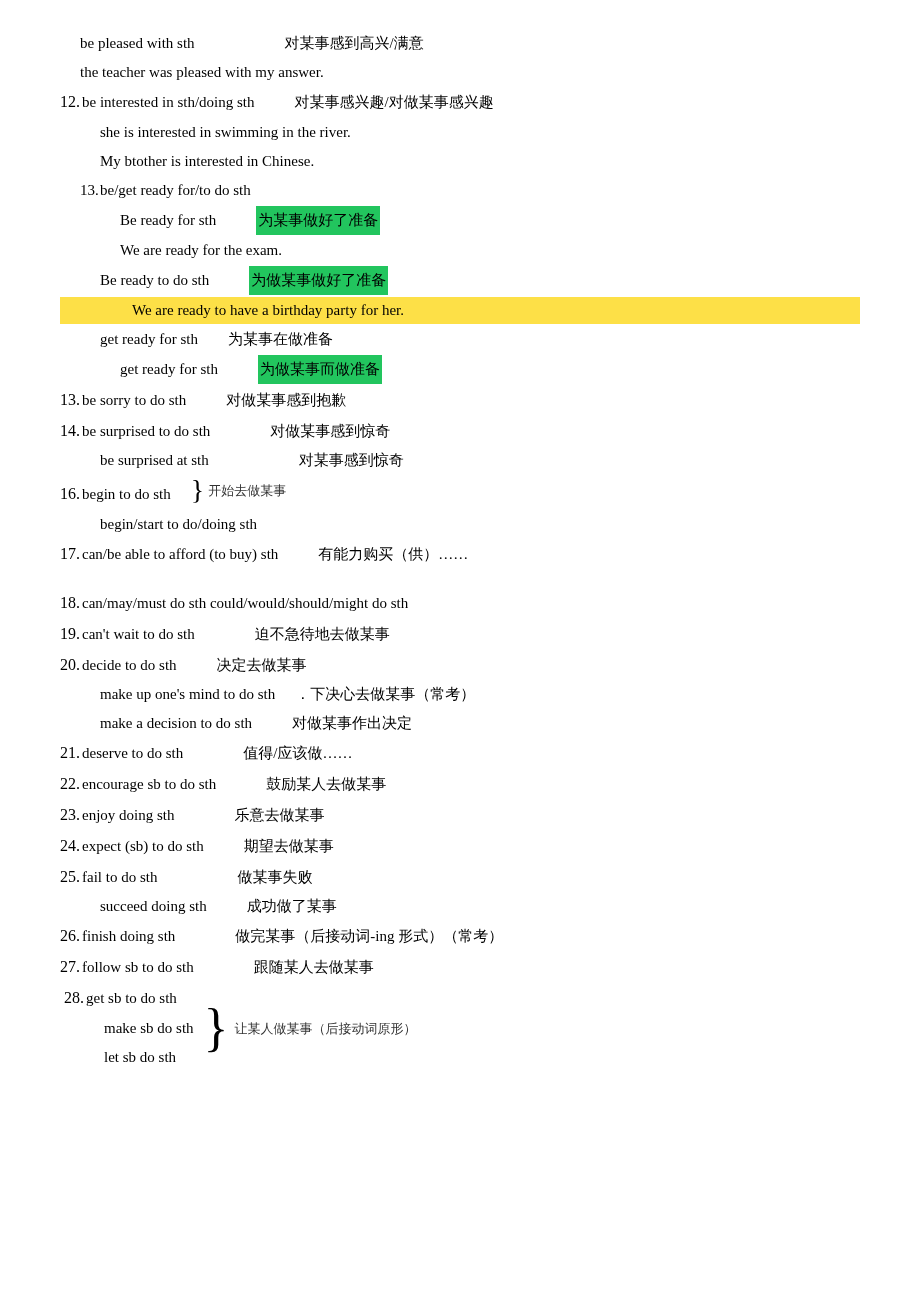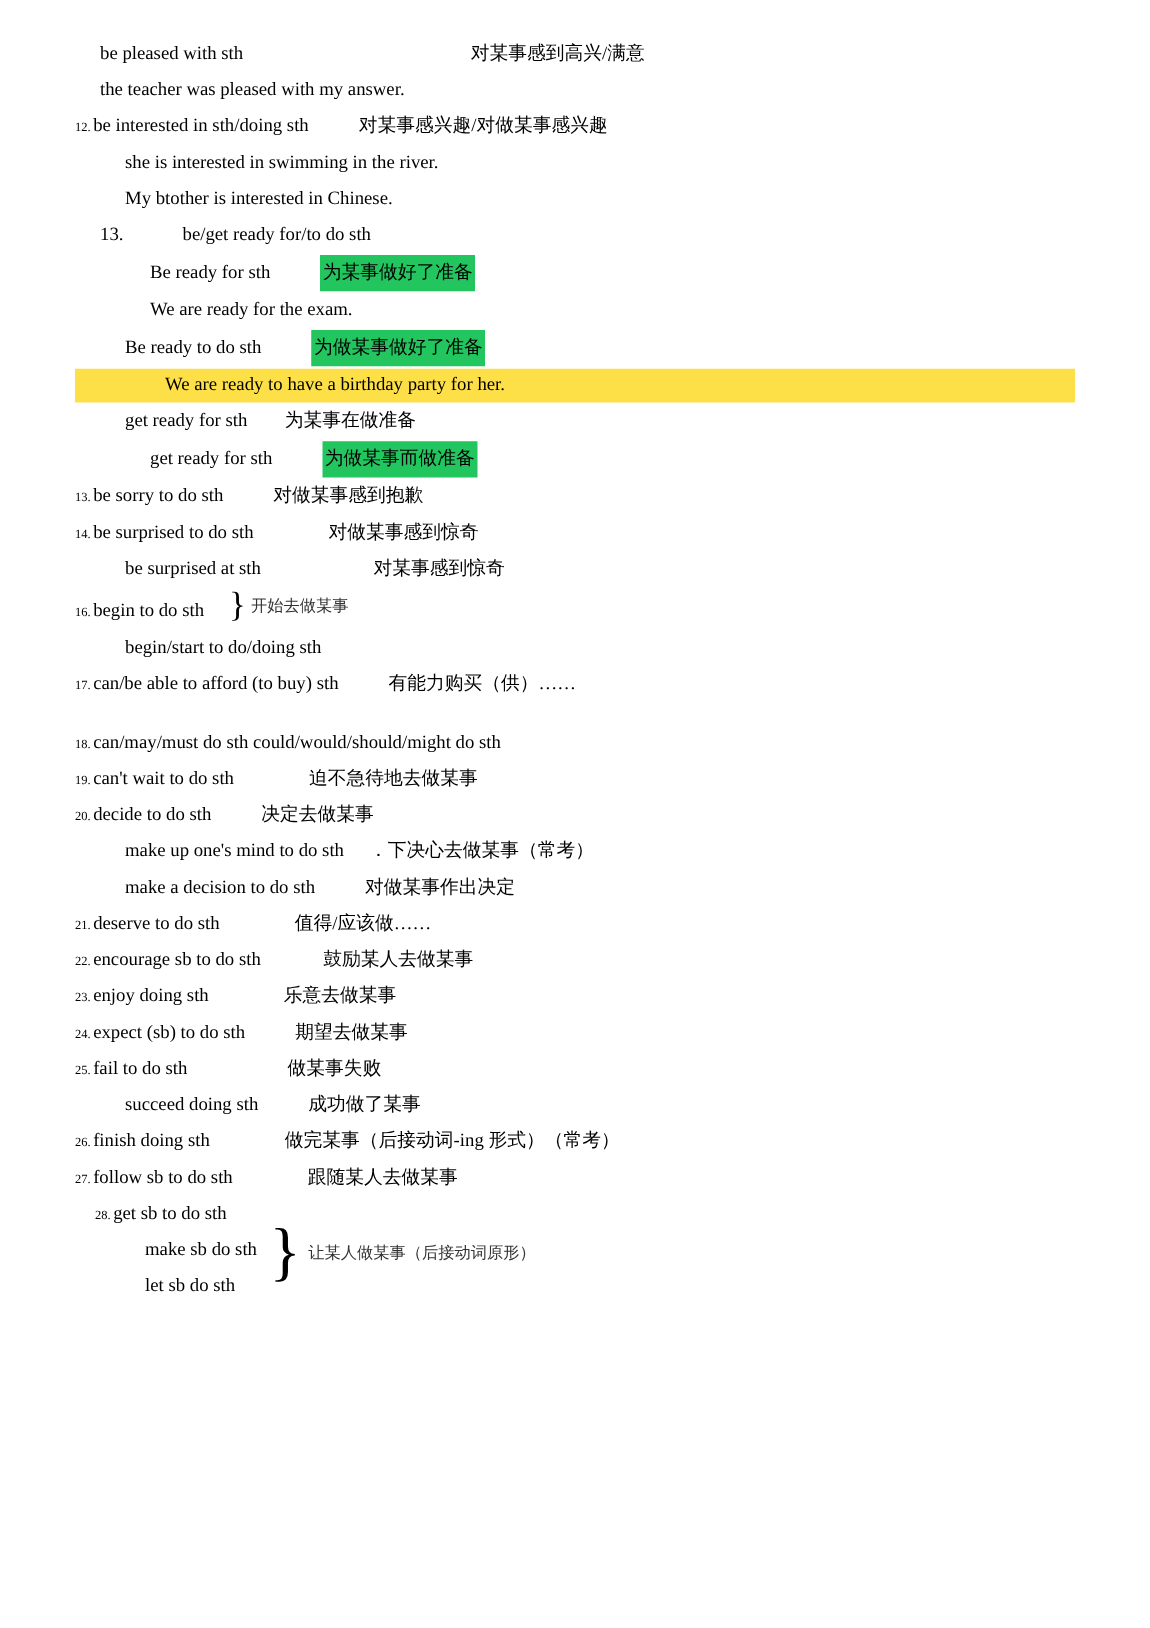--- a/index.html
+++ b/index.html
@@ -17,25 +17,25 @@
       min-height: 1302px;
     }
     .content {
       line-height: 1.8;
     }
     .line {
       display: flex;
       align-items: baseline;
       margin-bottom: 2px;
     }
-    .indent-1 { padding-left: 20px; gap: 46px; }
+    .indent-1 { padding-left: 20px; }
     .indent-2 { padding-left: 40px; }
     .indent-3 { padding-left: 60px; }
     .num-sub {
-      font-size: 10px;
+      font-size: 16px;
       vertical-align: super;
       margin-right: 2px;
     }
     .highlight {
       background-color: #22c55e;
       padding: 1px 2px;
     }
     .spacer-lg {
       display: inline-block;
       width: 90px;
@@ -221,21 +221,21 @@
     <span>做完某事（后接动词-ing 形式）（常考）</span>
   </div>
 
   <div class="line">
     <span class="num-sub">27.</span>
     <span>follow sb to do sth</span>
     <span style="display:inline-block;width:60px;"></span>
     <span>跟随某人去做某事</span>
   </div>
 
-  <div style="display:flex;align-items:center;margin-left:16px;">
+  <div style="display:flex;align-items:center;margin-left:4px;">
     <div style="display:flex;flex-direction:column;">
       <div class="line">
         <span class="num-sub">28.</span>
         <span>get sb to do sth</span>
       </div>
       <div class="line indent-2">
         <span>make sb do sth</span>
       </div>
       <div class="line indent-2">
         <span>let sb do sth</span>

